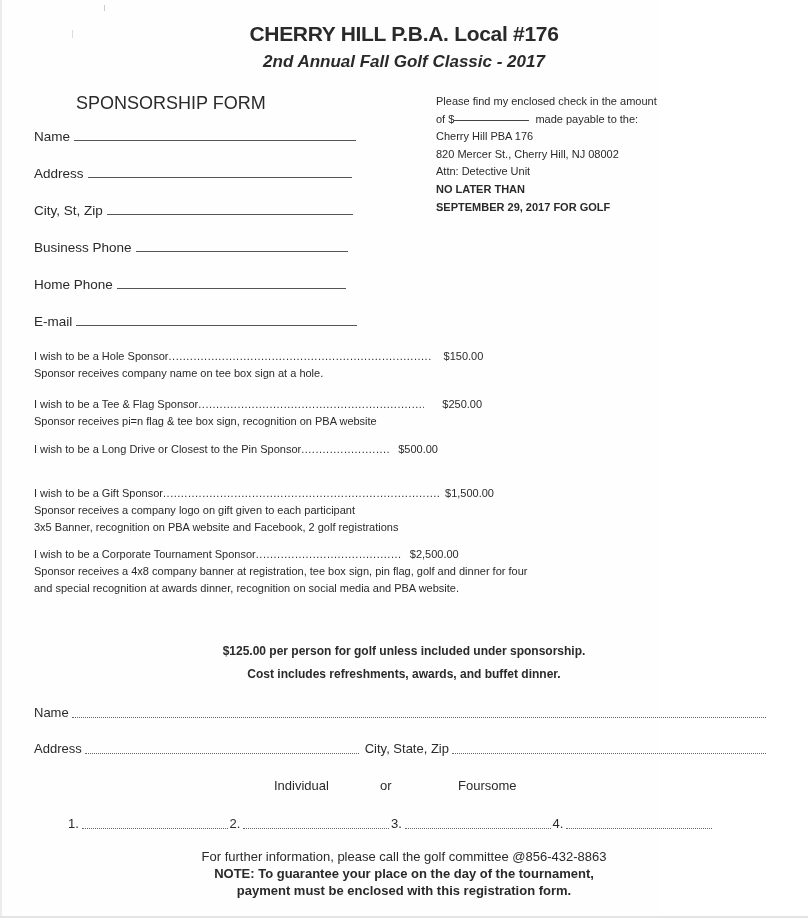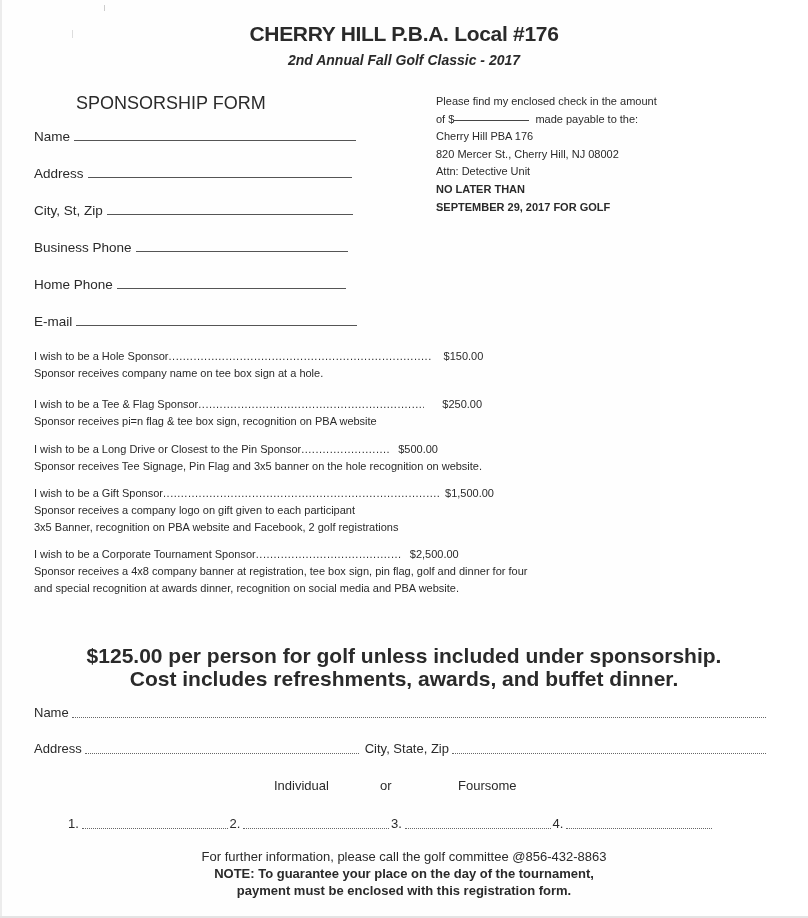--- a/index.html
+++ b/index.html
@@ -7,39 +7,39 @@
     width: 808px; height: 918px; background: #ffffff; position: relative; overflow: hidden;
     font-family: "Liberation Sans", sans-serif; color: #2a2a2a;
   }
   .page { position: absolute; left: 0; top: 0; width: 660px; height: 918px; background: #fefefe; }
   .edge-left { position: absolute; left: 0; top: 0; width: 2px; height: 918px; background: #ececec; }
   .edge-bottom { position: absolute; left: 0; bottom: 0; width: 808px; height: 2px; background: #e4e4e4; }
 
   .abs { position: absolute; white-space: nowrap; }
 
   .title { left: 0; width: 808px; text-align: center; top: 22px; font-size: 21px; font-weight: bold; letter-spacing: -0.3px; }
-  .subtitle { left: 0; width: 808px; text-align: center; top: 52px; font-size: 14px; font-weight: bold; font-style: italic; }
+  .subtitle { left: 0; width: 808px; text-align: center; top: 52px; font-size: 17px; font-weight: bold; font-style: italic; }
 
   .section-label { left: 34px; top: 93px; font-size: 18px; margin-left: 42px; }
 
   .field { left: 34px; font-size: 13.5px; display: flex; align-items: flex-end; }
   .field .lbl { padding-right: 4px; }
   .field .line { border-bottom: 1px solid #555; height: 1px; margin-bottom: 3px; }
 
   .right-block { left: 436px; top: 93px; font-size: 11px; line-height: 17.6px; }
   .right-block .bold { font-weight: bold; }
   .amount-blank { display: inline-block; width: 75px; border-bottom: 1px solid #444; height: 1px; vertical-align: 2px; margin-right: 3px; }
 
   .sponsor { left: 34px; font-size: 11px; line-height: 17px; }
   .sponsor .head { display: flex; align-items: baseline; }
   .sponsor .price { }
   .dots { overflow: hidden; letter-spacing: 0.5px; }
 
   .reg-title { left: 0; width: 808px; text-align: center; top: 622px; font-size: 15.5px; font-weight: bold; }
-  .reg-line { left: 0; width: 808px; text-align: center; font-size: 21px; font-weight: bold; }
+  .reg-line { left: 0; width: 808px; text-align: center; font-size: 12px; font-weight: bold; }
 
   .reg-field { left: 34px; font-size: 13px; display: flex; align-items: baseline; }
   .dotline { flex: 1; border-bottom: 1px dotted #666; margin-left: 3px; height: 1px; margin-bottom: 2px; align-self: flex-end; }
 
   .choice { top: 778px; font-size: 13px; }
 
   .slots { left: 68px; top: 816px; font-size: 13px; display: flex; align-items: baseline; width: 646px; }
   .slot { display: flex; align-items: baseline; flex: 1; }
   .slot .dotline { margin-right: 2px; }
 
@@ -117,21 +117,20 @@
     </div>
     <div>Sponsor receives pi=n flag &amp; tee box sign, recognition on PBA website</div>
   </div>
 
   <div class="abs sponsor" style="top:441px;">
     <div class="head">
       <span>I wish to be a Long Drive or Closest to the Pin Sponsor</span>
       <span class="dots" style="width:89px;">..................................................</span>
       <span class="price" style="margin-left:8px;">$500.00</span>
     </div>
-    <div>Sponsor receives Tee Signage, Pin Flag and 3x5 banner on the hole recognition on website.</div>
   </div>
 
   <div class="abs sponsor" style="top:485px;">
     <div class="head">
       <span>I wish to be a Gift Sponsor</span>
       <span class="dots" style="width:276px;">..................................................................................................</span>
       <span class="price" style="margin-left:6px;">$1,500.00</span>
     </div>
     <div>Sponsor receives a company logo on gift given to each participant</div>
     <div>3x5 Banner, recognition on PBA website and Facebook, 2 golf registrations</div>

